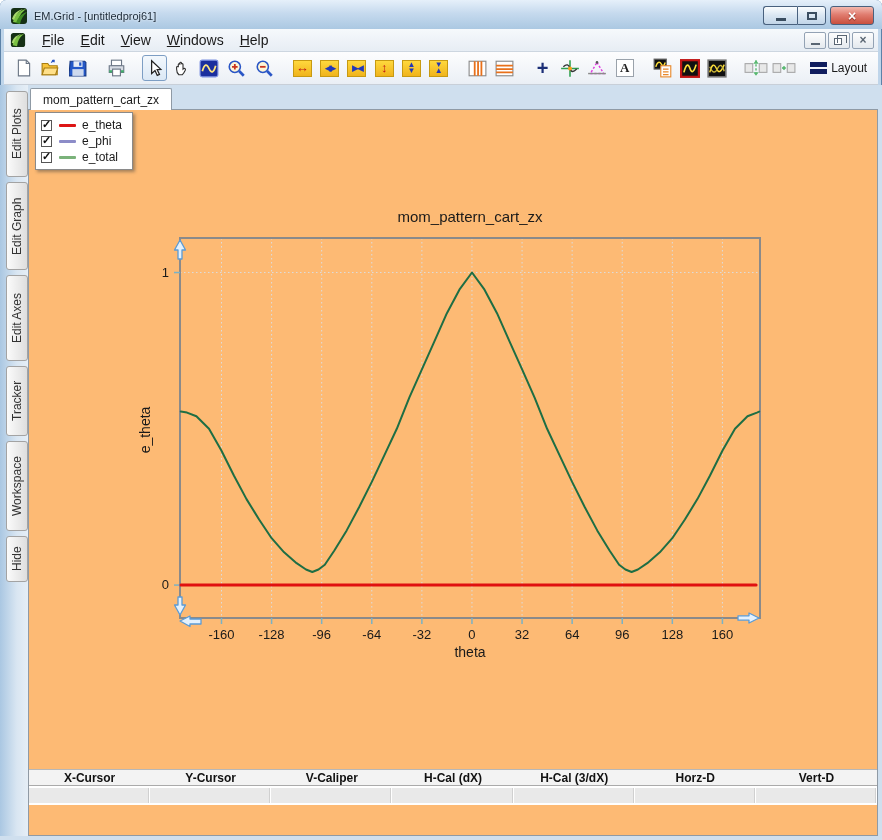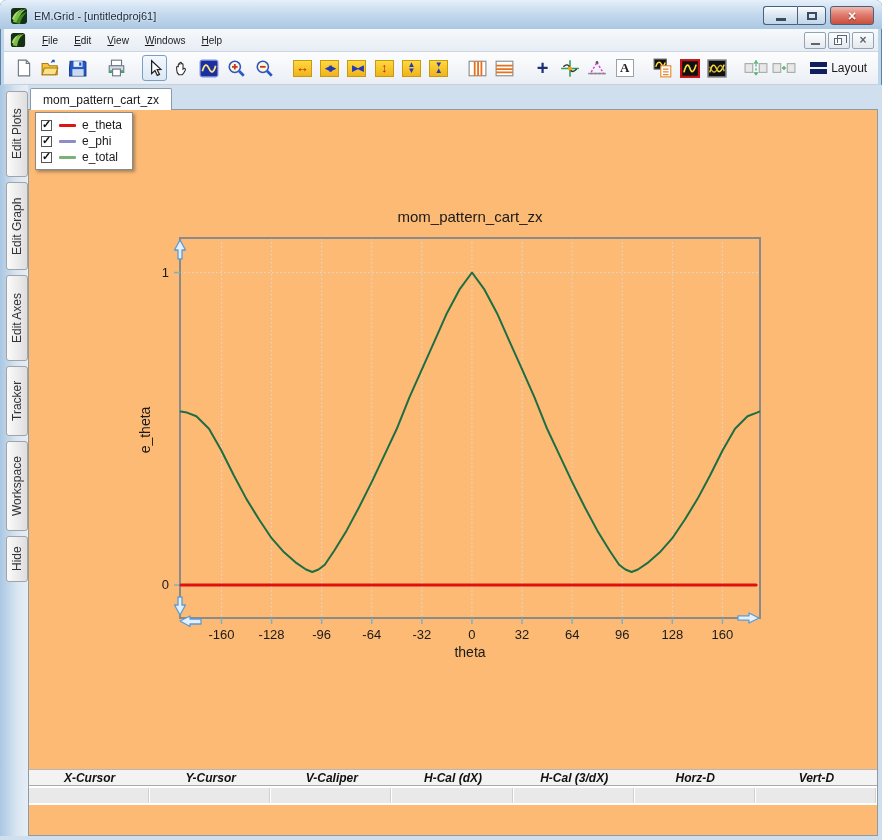--- a/index.html
+++ b/index.html
@@ -18,21 +18,21 @@
   .cap.max{width:29px;border-radius:0 3px 3px 0;}
   .cap.close{width:44px;margin-left:4px;background:linear-gradient(#f3b8ae,#e07c6f 45%,#c94f3d);border-radius:3px;}
   .glyph-min{width:10px;height:3px;background:#3a4d60;margin-top:8px;}
   .glyph-max{width:10px;height:8px;border:2px solid #3a4d60;background:transparent;}
   .glyph-x{color:#fff;font-weight:bold;font-size:14px;line-height:1;text-shadow:0 1px 1px #7c2318;}
   .glyph-x::before{content:"\00D7";}
   
   .menubar{height:23px;flex:0 0 23px;display:flex;align-items:center;background:linear-gradient(#f6f9fc,#e7edf4);
     border-bottom:1px solid #cdd6e0;padding:0 4px 0 6px;margin:0 4px;}
   .doc-icon{width:16px;height:16px;margin-right:8px;}
-  .menu-item{font-size:10px;color:#1a1a1a;padding:2px 8px;cursor:default;}
+  .menu-item{font-size:14px;color:#1a1a1a;padding:2px 8px;cursor:default;}
   .menu-item u{text-decoration:underline;}
   .menubar .spacer{flex:1;}
   .mdi{width:22px;height:17px;border:1px solid #93a2b4;background:linear-gradient(#fdfdfd,#e4e9ee);
     display:flex;align-items:center;justify-content:center;margin-left:2px;border-radius:2px;color:#5a6673;}
   .mdi-min{width:9px;height:2px;background:#5a6673;margin-top:8px;}
   .mdi-restore{width:8px;height:7px;border:1px solid #5a6673;position:relative;margin-left:-2px;margin-top:2px;background:#fff;}
   .mdi-restore::before{content:"";position:absolute;left:2px;top:-4px;width:8px;height:7px;border:1px solid #5a6673;border-bottom:none;}
   .mdi-x{font-size:12px;font-weight:bold;line-height:1;}
   .mdi-x::before{content:"\00D7";}
   
@@ -86,21 +86,21 @@
   .legend{position:absolute;left:6px;top:2px;background:#fff;border:1px solid #8a8a8a;
     box-shadow:2px 2px 3px rgba(60,60,60,.45);padding:4px 10px 4px 5px;z-index:5;}
   .legend-row{display:flex;align-items:center;height:16px;}
   .cb{width:11px;height:11px;border:1px solid #555;background:#fff;display:flex;align-items:center;justify-content:center;
     font-size:11px;line-height:1;color:#111;flex:0 0 11px;}
   .cb.checked::after{content:"\2713";font-weight:bold;margin-top:-1px;}
   .swatch{width:17px;height:3px;border-radius:1px;margin:0 6px 0 7px;flex:0 0 17px;}
   .legend-label{font-size:12px;color:#1a1a1a;}
   
   .readout{flex:0 0 36px;margin:0 0 30px 0;}
-  .readout .hdr{display:flex;background:#f3f3f3;border-top:1px solid #b7b7b7;border-bottom:1px solid #aaaaaa;height:17px;font-style:italic;}
+  .readout .hdr{display:flex;background:#f3f3f3;border-top:1px solid #b7b7b7;border-bottom:1px solid #aaaaaa;height:17px;}
   .readout .hdr div{flex:1;text-align:center;font-size:12px;font-weight:bold;color:#111;line-height:16px;}
   .readout .vals{display:flex;background:#fff;padding:1px 0;height:19px;}
   .readout .vals div{flex:1;background:#e9e9e9;margin:1px 1px 1px 0;border-right:1px solid #d0d0d0;font-size:11px;}
 </style>
 </head>
 <body>
 
 <div class="window">
 
   <div class="titlebar">

